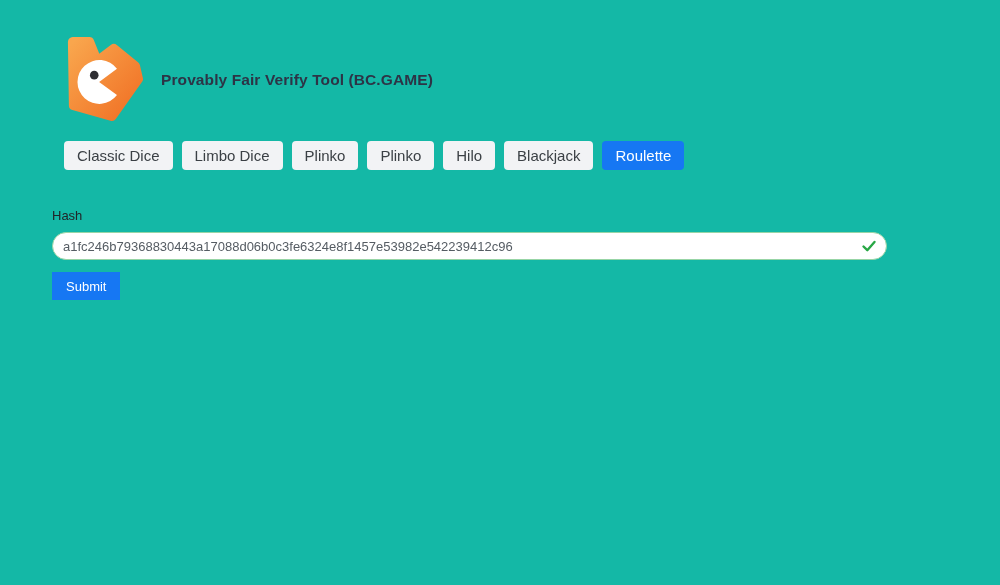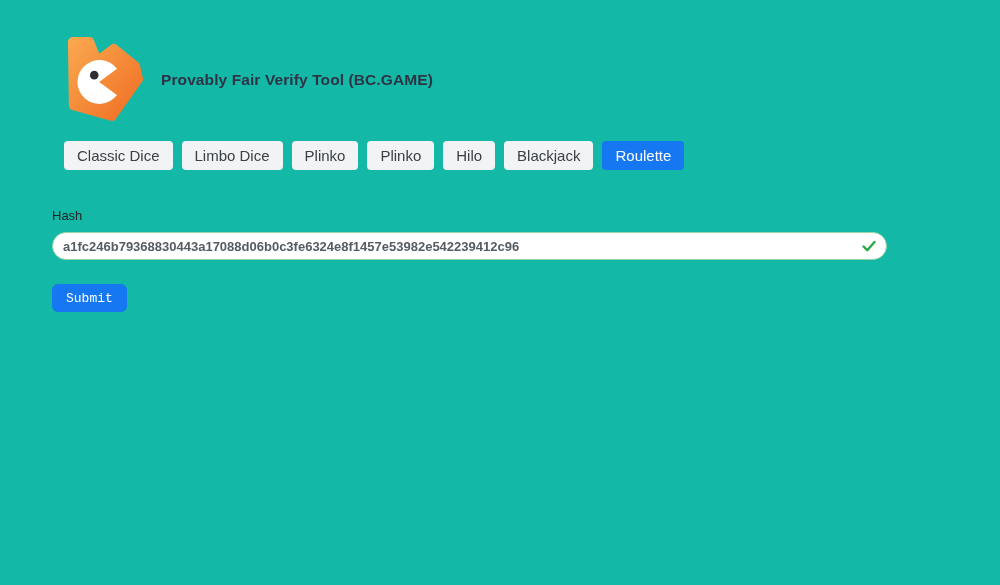--- a/index.html
+++ b/index.html
@@ -76,40 +76,39 @@
     width: 100%;
     height: 28px;
     border: 1px solid #97d5a6;
     border-radius: 14px;
     padding: 4px 34px 4px 10px;
     font-size: 13px;
     color: #555c63;
     font-family: "Liberation Sans", "DejaVu Sans", sans-serif;
     outline: none;
     background: #ffffff;
-    font-weight: bold;
   }
   .valid-check {
     position: absolute;
     right: 10px;
     top: 6px;
     width: 16px;
     height: 16px;
     pointer-events: none;
   }
   .submit-btn {
-    margin-top: 24px;
+    margin-top: 12px;
     background: #1677f3;
     color: #ffffff;
     border: none;
-    border-radius: 6px;
+    border-radius: 0;
     height: 28px;
     padding: 0 14px;
     font-size: 13px;
-    font-family: Liberation Mono, monospace;
+    font-family: Liberation Sans, sans-serif;
     cursor: pointer;
   }
   .result-alert {
     box-sizing: border-box;
     margin-top: 14px;
     width: 100%;
     background: #d8ebdb;
     border: 1px solid #cfe6d3;
     border-radius: 4px;
     padding: 9px 15px;

